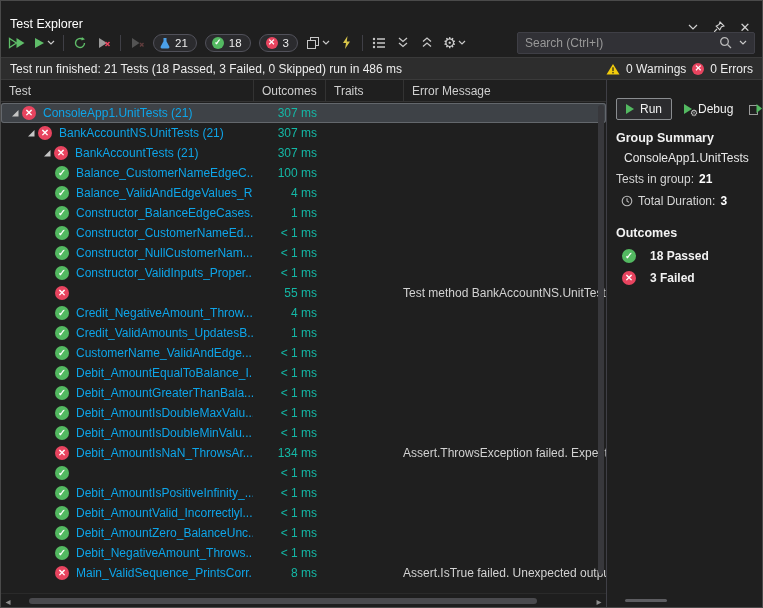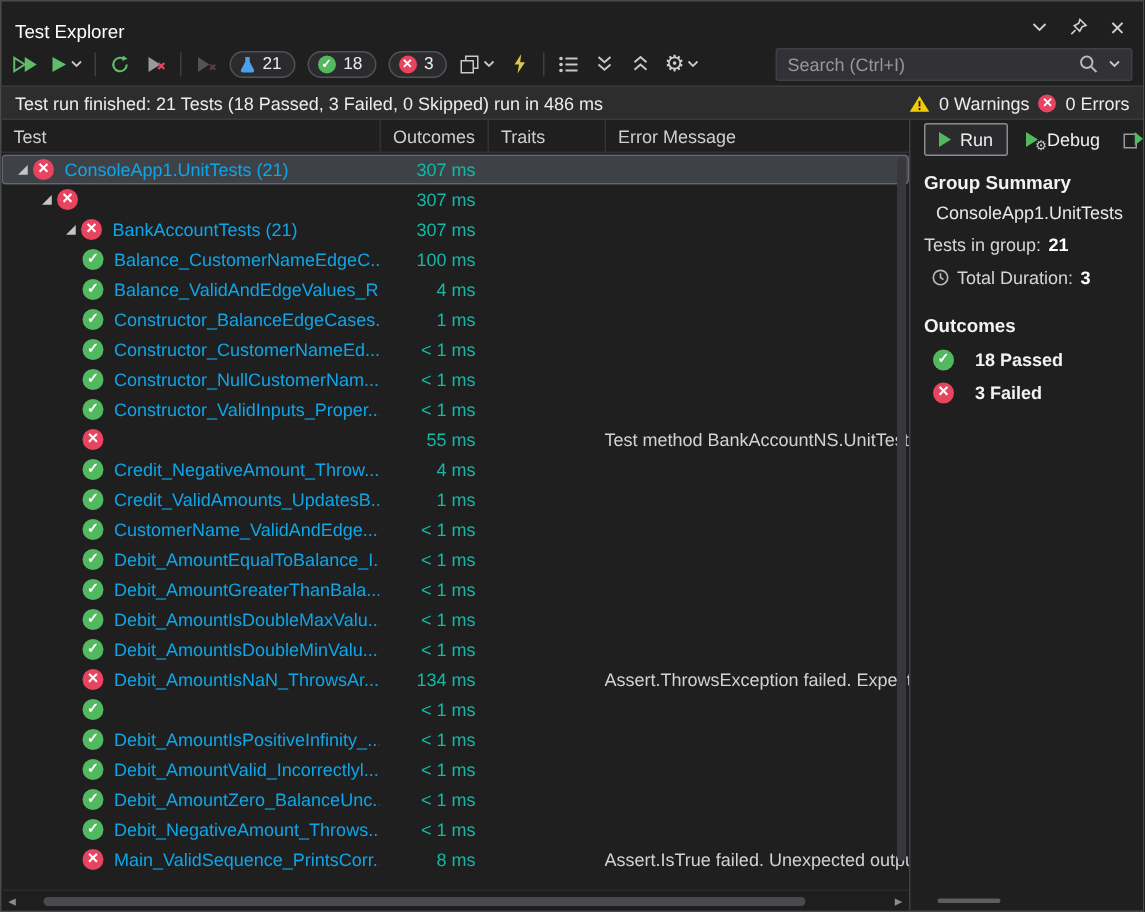--- a/index.html
+++ b/index.html
@@ -1,21 +1,21 @@
 <!DOCTYPE html>
 <html style="--passed-green: #53b961; --failed-red: #e8445f; --warning-yellow: #f2cc0c; --accent-blue: #4ba0e8; --lightning-yellow: #d9c64a;"><head>
 <meta charset="utf-8">
 <style>
   *{margin:0;padding:0;box-sizing:border-box}
   html,body{background:#0d0d0d}
   .window{width:763px;height:608px;background:#1f1f1f;border:1px solid #4a4a4a;
     font-family:"Liberation Sans",sans-serif;color:#dcdcdc;display:flex;flex-direction:column;
     position:relative;overflow:hidden}
   
-  .titlebar{height:27px;flex:none;display:flex;align-items:flex-end;padding:4px 6px 0 9px}
+  .titlebar{height:27px;flex:none;display:flex;align-items:flex-start;padding:16px 6px 0 9px}
   .title{font-size:12.5px;color:#ffffff}
   .tb-icons{margin-left:auto;display:flex;align-items:center;gap:4px}
   .icon-btn{width:22px;height:20px;display:inline-flex;align-items:center;justify-content:center;
     color:#d0d0d0;font-size:13px;border-radius:3px}
   
   .toolbar{height:29px;flex:none;display:flex;align-items:center;padding:0 7px;gap:8px}
   .tbtn{height:20px;min-width:16px;display:inline-flex;align-items:center;justify-content:center;gap:2px}
   .sep{width:1px;height:16px;background:#3f3f46;flex:none}
   .badge{display:inline-flex;align-items:center;gap:5px;height:18px;padding:0 8px 0 6px;
     border:1px solid #51515a;border-radius:9px;background:#2b2b2e;font-size:11.5px;color:#ececec}
@@ -55,21 +55,21 @@
   .row .col-error{color:#d2d2d2;padding-right:4px}
   
   .hscroll{height:14px;flex:none;position:relative;background:#1e1e1e;border-top:1px solid #2a2a2a}
   .hs-arrow{position:absolute;top:0;width:14px;height:14px;display:flex;align-items:center;
     justify-content:center;color:#8d8d8d;font-size:10px}
   .hs-left{left:0}.hs-right{right:0}
   .hs-thumb{position:absolute;top:4px;left:28px;width:508px;height:6px;background:#4a4a4e;border-radius:3px}
   .vscroll{position:absolute;right:1px;top:23px;bottom:15px;width:9px}
   .vs-thumb{position:absolute;top:2px;right:1px;width:6px;height:96%;background:#38383c;border-radius:3px}
   
-  .side{width:156px;flex:none;border-left:1px solid #3f3f46;padding:2px 8px 14px 9px;position:relative;
+  .side{width:156px;flex:none;border-left:1px solid #3f3f46;padding:18px 8px 14px 9px;position:relative;
     display:flex;flex-direction:column;font-size:12px;overflow:hidden}
   .side-buttons{display:flex;align-items:center;gap:9px;margin-bottom:9px}
   .btn{display:inline-flex;align-items:center;gap:6px;height:22px;padding:0 9px;border:1px solid #8a8d90;
     border-radius:2px;background:#2b2b2e;color:#f0f0f0;font-size:12px;font-family:inherit}
   .btn.flat{border-color:transparent;background:transparent;padding:0 2px}
   .play{width:0;height:0;border-left:8px solid var(--passed-green,#53b961);
     border-top:5px solid transparent;border-bottom:5px solid transparent;flex:none}
   .debug-ic{position:relative;display:inline-flex}
   .gear-mini{position:absolute;right:-6px;bottom:-4px;font-size:9px;color:#c8c8c8;line-height:1}
   .side-title{font-weight:700;color:#f2f2f2;margin:2px 0 5px;font-size:12.5px}
@@ -254,20 +254,21 @@
             <div class="cell col-error"></div>
           </div>
           <div class="row">
             <div class="cell col-test" style="padding-left: 22px;">
               <span class="expander">
                 <svg width="10" height="10" viewBox="0 0 10 10">
                   <path d="M8.5 2 v6.5 H2 z" fill="#c5c5c5"></path>
                 </svg>
               </span>
               <span class="st failed">✕</span>
+              <span class="tname">BankAccountNS.UnitTests (21)</span>
             </div>
             <div class="cell col-duration">307 ms</div>
             <div class="cell col-traits"></div>
             <div class="cell col-error"></div>
           </div>
           <div class="row">
             <div class="cell col-test" style="padding-left: 38px;">
               <span class="expander">
                 <svg width="10" height="10" viewBox="0 0 10 10">
                   <path d="M8.5 2 v6.5 H2 z" fill="#c5c5c5"></path>

